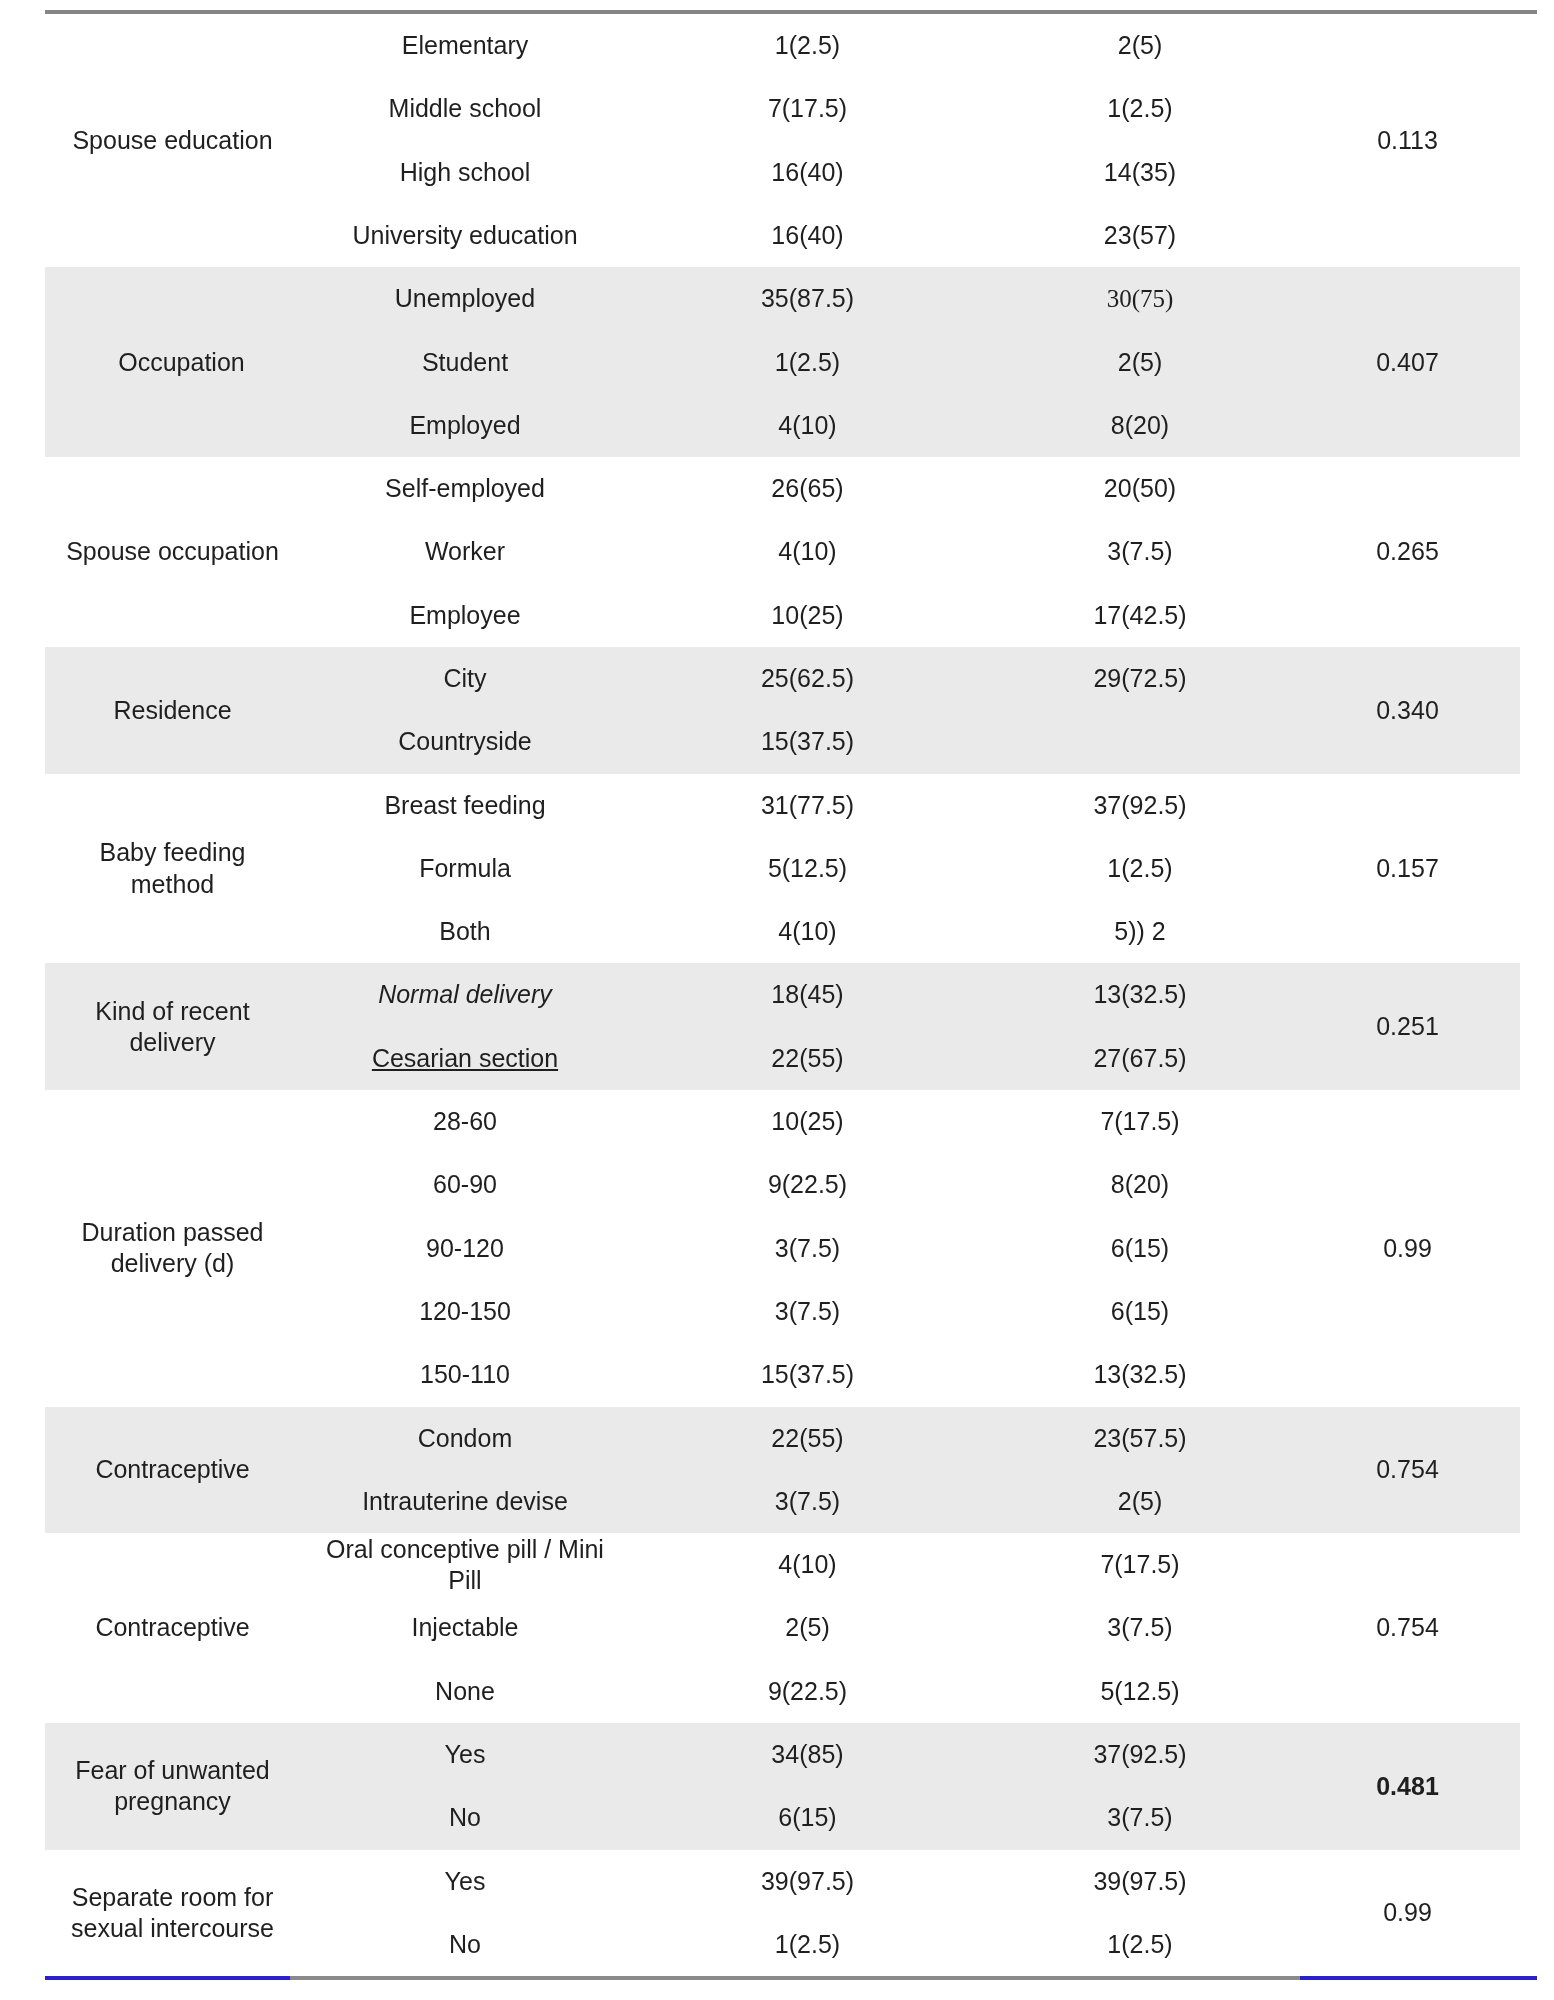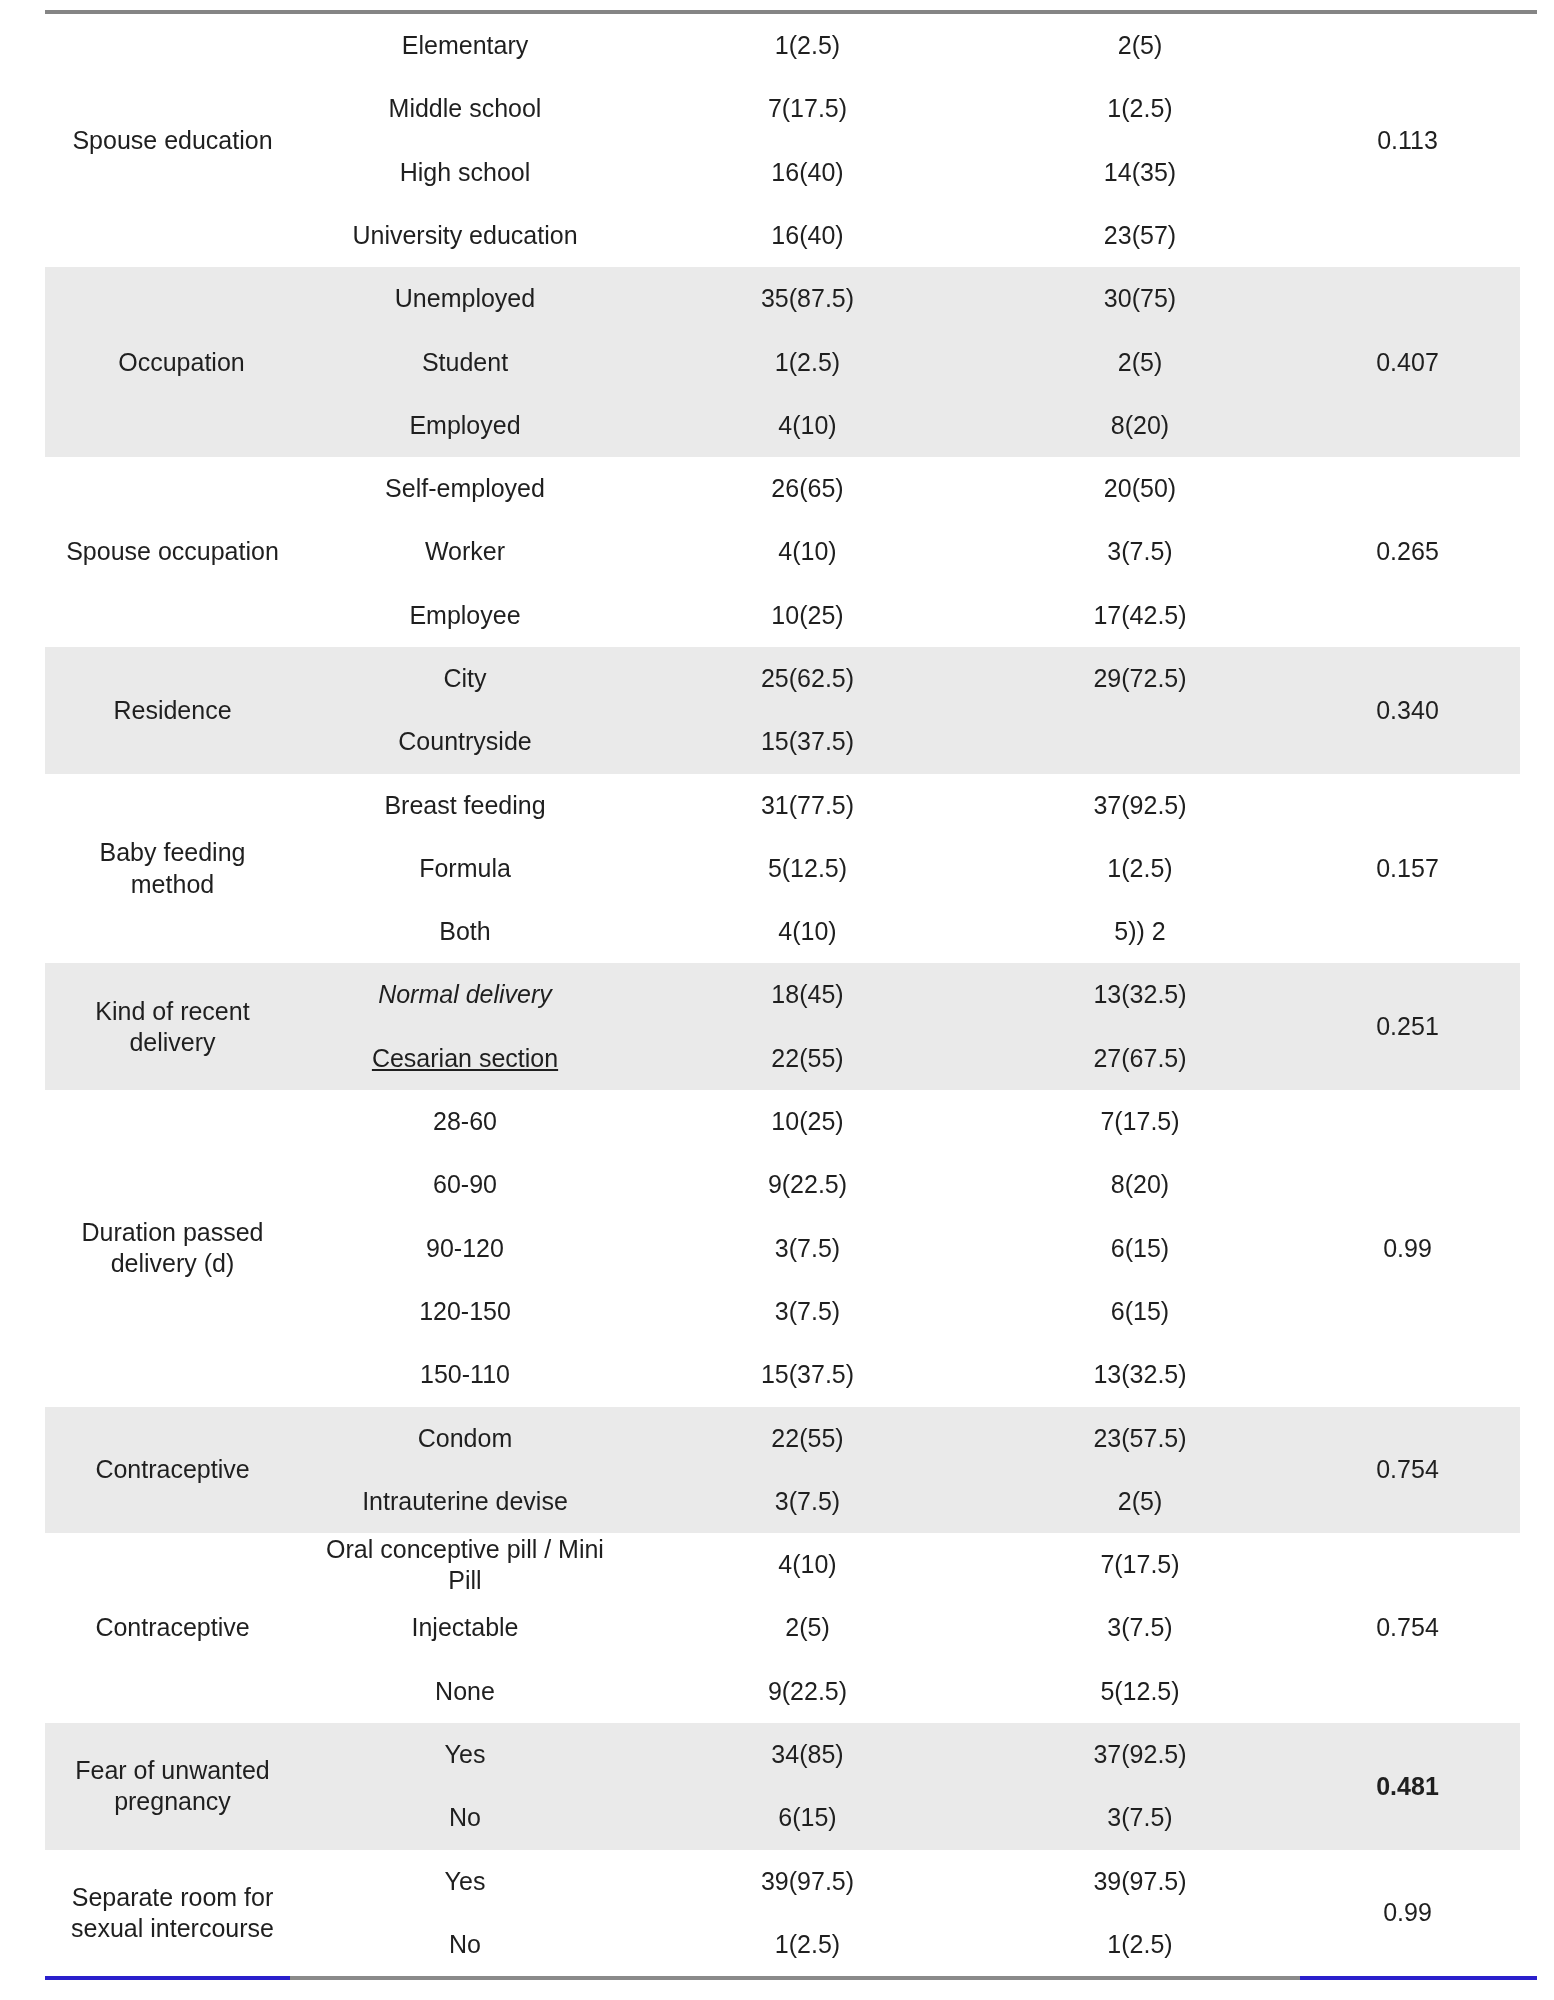--- a/index.html
+++ b/index.html
@@ -82,21 +82,21 @@
           <div class="cell" style="grid-area: 3 / 4;">14(35)</div>
           <div class="cell" style="grid-area: 4 / 2;">University education</div>
           <div class="cell" style="grid-area: 4 / 3;">16(40)</div>
           <div class="cell" style="grid-area: 4 / 4;">23(57)</div>
           <div class="cell" style="grid-area: 1 / 5 / span 4;">0.113</div>
         </div>
         <div class="section shaded">
           <div class="cell" style="grid-area: 1 / 1 / span 3; margin-left: 18px;">Occupation</div>
           <div class="cell" style="grid-area: 1 / 2;">Unemployed</div>
           <div class="cell" style="grid-area: 1 / 3;">35(87.5)</div>
-          <div class="cell" style="grid-area: 1 / 4;">30(75)</div>
+          <div class="cell" style="grid-area: 1 / 4; font-family: Liberation Serif, serif;">30(75)</div>
           <div class="cell" style="grid-area: 2 / 2;">Student</div>
           <div class="cell" style="grid-area: 2 / 3;">1(2.5)</div>
           <div class="cell" style="grid-area: 2 / 4;">2(5)</div>
           <div class="cell" style="grid-area: 3 / 2;">Employed</div>
           <div class="cell" style="grid-area: 3 / 3;">4(10)</div>
           <div class="cell" style="grid-area: 3 / 4;">8(20)</div>
           <div class="cell" style="grid-area: 1 / 5 / span 3;">0.407</div>
         </div>
         <div class="section">
           <div class="cell" style="grid-area: 1 / 1 / span 3;">Spouse occupation</div>

